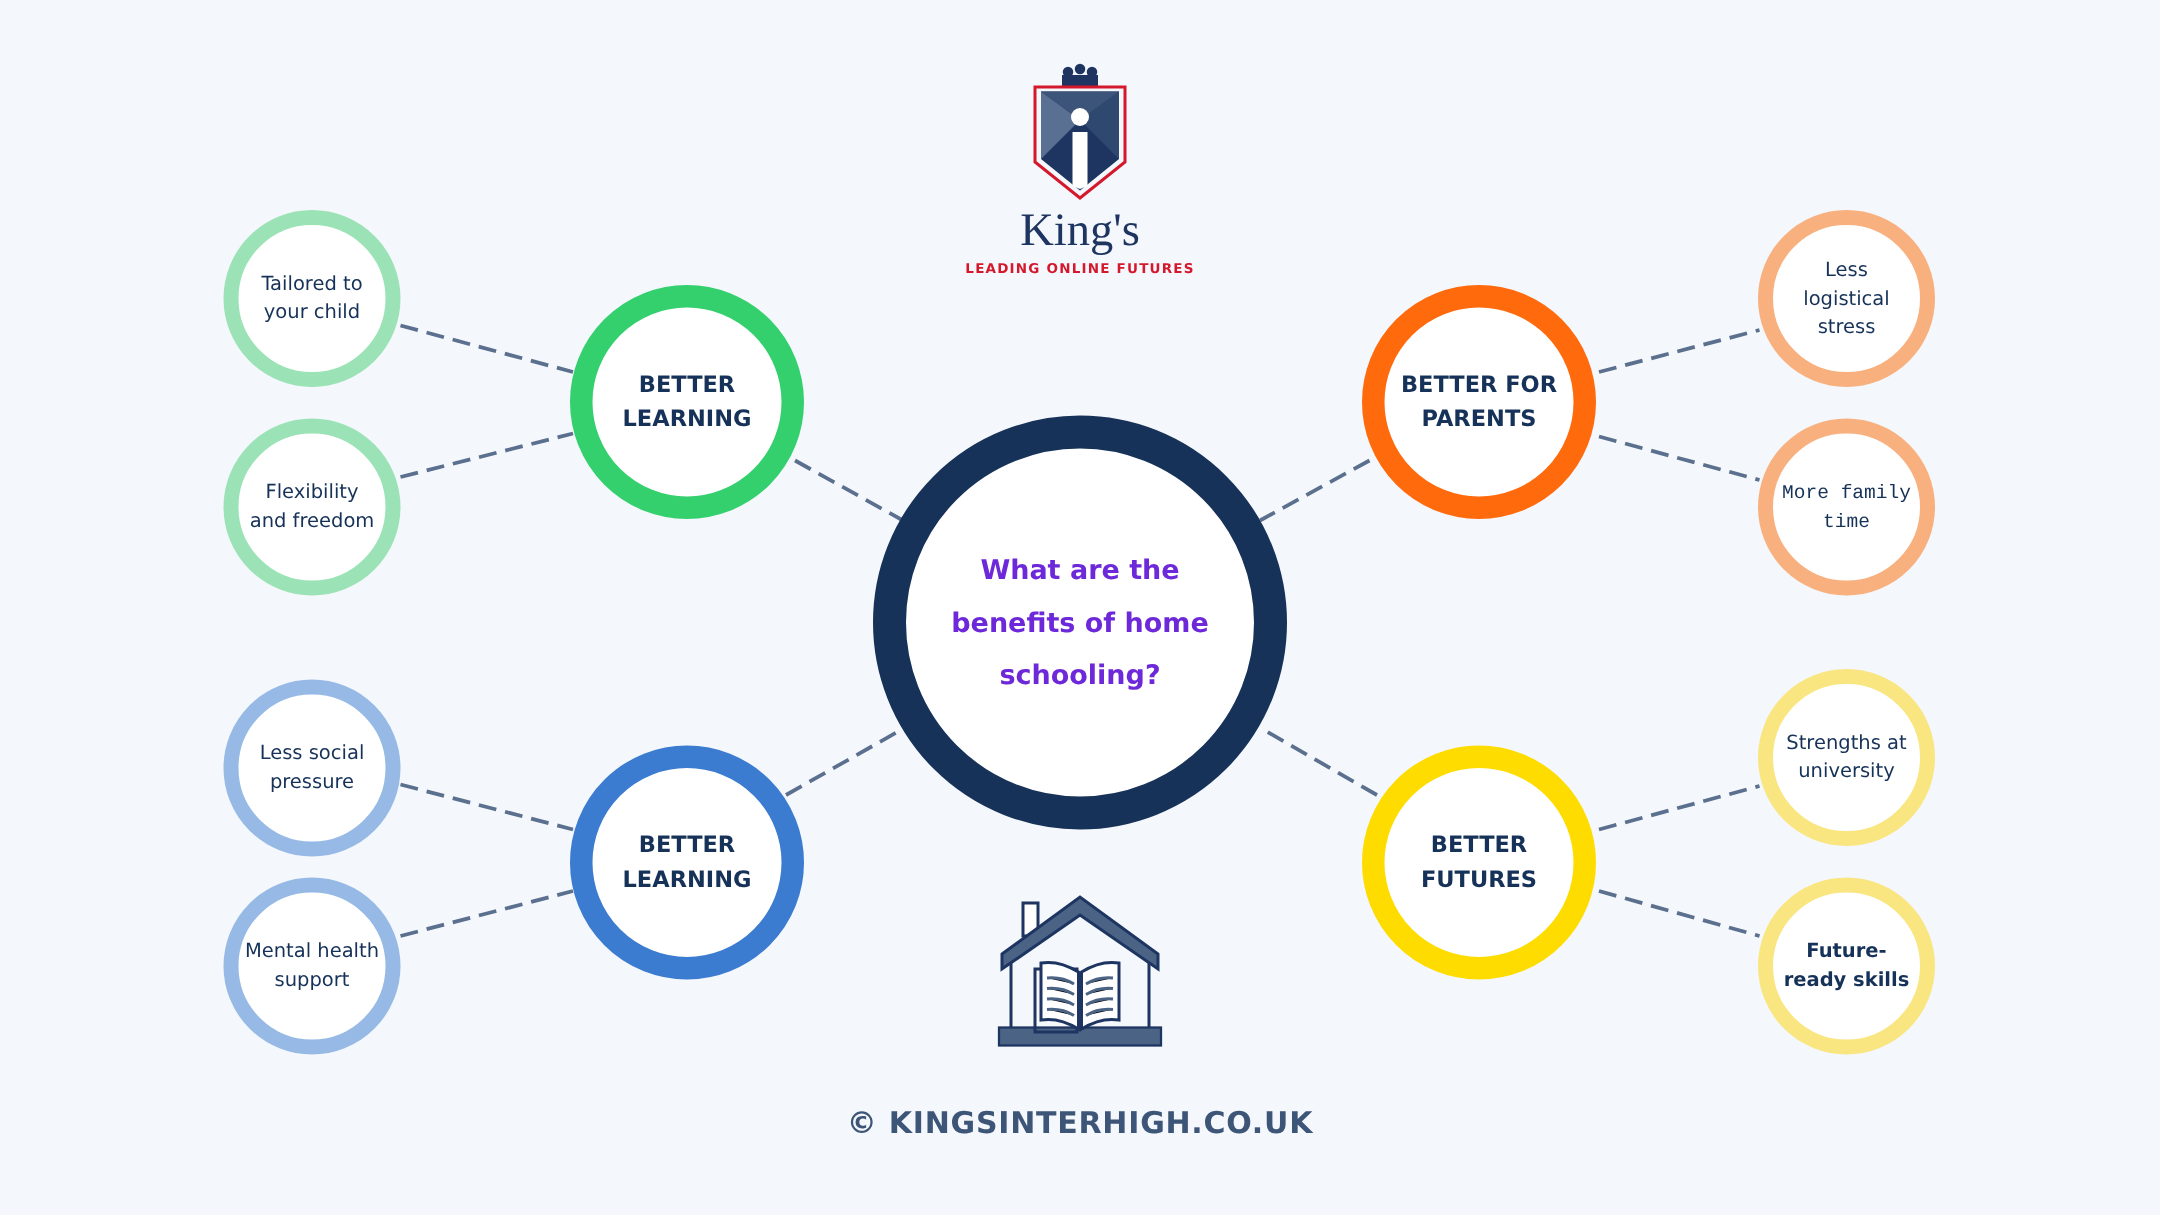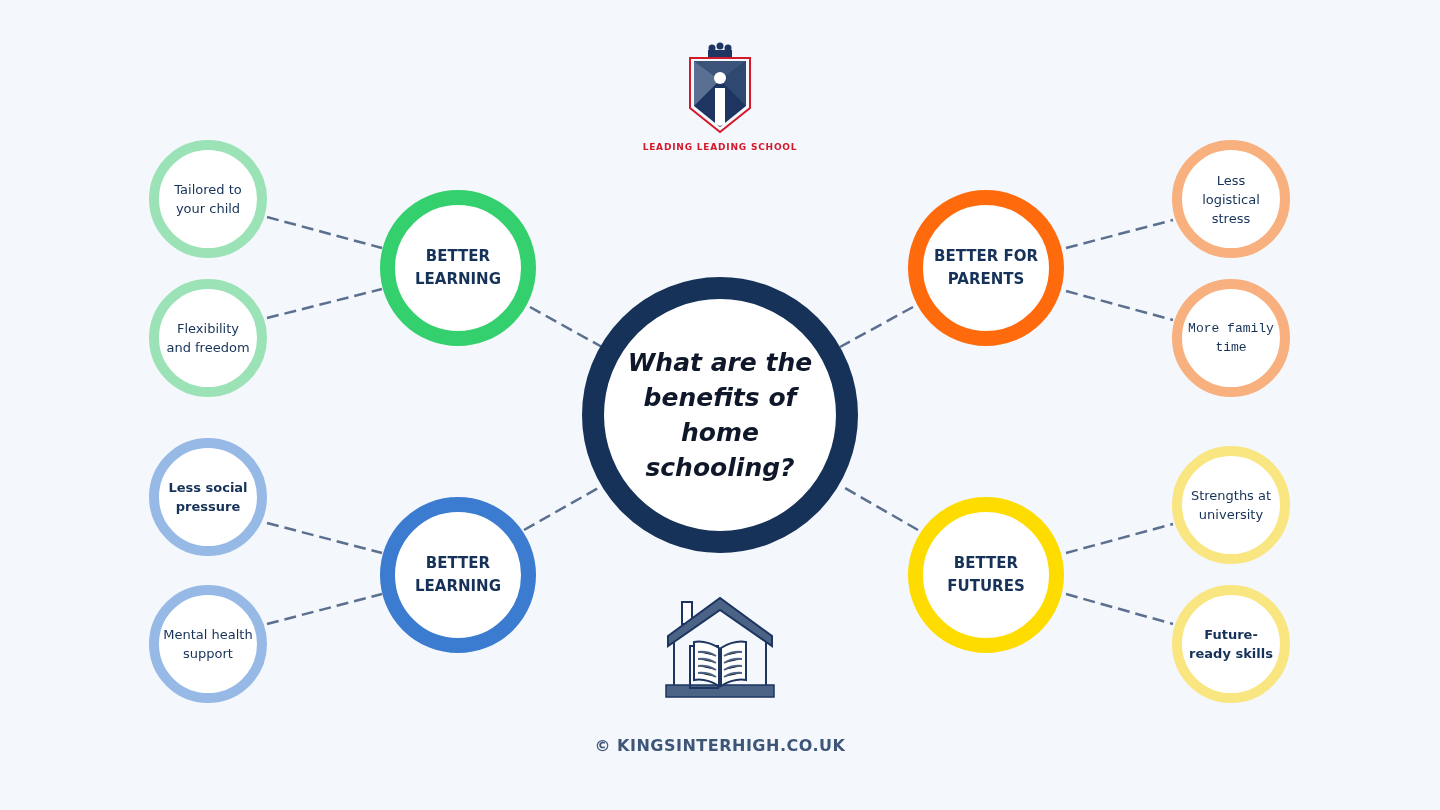--- a/index.html
+++ b/index.html
@@ -2,32 +2,32 @@
 <html><head>
 <meta charset="utf-8">
 <style>
   html, body { margin:0; padding:0; }
   body { width:1440px; height:810px; background:#f4f7fb; position:relative; overflow:hidden;
          font-family:"DejaVu Sans", sans-serif; color:#13305a; }
   .lines { position:absolute; left:0; top:0; width:1440px; height:810px; }
   .circle { position:absolute; border-radius:50%; background:#ffffff; box-sizing:border-box;
             display:flex; align-items:center; justify-content:center; text-align:center; }
   .center { width:276px; height:276px; left:582px; top:277px; border:22px solid #163258; }
-  .center-text { font-family:"DejaVu Sans", sans-serif; font-weight:bold; font-style:italic;
-                 font-size:25px; line-height:35px; color:#0f172a; width:190px; }
+  .center-text { font-family:"DejaVu Sans", sans-serif; font-weight:bold; 
+                 font-size:18px; line-height:35px; color:#6d28d9; width:190px; }
   .cat { width:156px; height:156px; border:15px solid;align-items:center; }
   .cat-text { font-weight:bold; font-size:15px; line-height:23px; color:#163258; width:120px; }
   .sub { width:118px; height:118px; border:10px solid; }
   .sub-text { font-size:13px; line-height:19px; color:#163258; width:90px; }
   .logo { position:absolute; left:640px; top:40px; width:160px; height:200px; text-align:center; }
   .logo-name { font-family:"Liberation Serif", serif; font-size:31px; line-height:33px; color:#1d3560; }
   .logo-tag { font-family:"DejaVu Sans", sans-serif; font-weight:bold; font-size:9px; letter-spacing:0.8px; color:#d4192d; margin-top:6px; }
   .house { position:absolute; left:662px; top:596px; width:116px; height:108px; }
   .footer { position:absolute; left:0; width:1440px; top:736px; text-align:center;
-            font-weight:bold; font-size:16px; letter-spacing:0.5px; color:#3d5678; }
+            font-weight:bold; font-size:20px; letter-spacing:0.5px; color:#3d5678; }
 </style>
 </head>
 <body>
 
 <svg class="lines" viewBox="0 0 1440 810">
   <g stroke="#5b6f8e" stroke-width="2.5" stroke-dasharray="12 6" fill="none">
 
     <line x1="530" y1="307" x2="602" y2="347"></line>
     <line x1="913" y1="307" x2="840" y2="347"></line>
     <line x1="524" y1="530" x2="600" y2="487"></line>
@@ -57,21 +57,22 @@
 
     <path d="M6 18 H66 V68 L36 92 L6 68 Z" fill="none" stroke="#d4192d" stroke-width="2"></path>
     <path d="M10 21 H62 V66 L36 87 L10 66 Z" fill="#1d3560"></path>
     <path d="M10 21 L36 40 L10 66 Z" fill="#5a7092"></path>
     <path d="M62 21 L36 40 L62 66 Z" fill="#2f4870"></path>
     <path d="M10 21 H62 L36 40 Z" fill="#3c5479"></path>
 
     <circle cx="36" cy="38" r="6" fill="#ffffff"></circle>
     <path d="M31 48 H41 V84 L36 86 L31 84 Z" fill="#ffffff"></path>
   </svg>
-  <div class="logo-tag">LEADING LEADING SCHOOL</div>
+  <div class="logo-name">King's</div>
+  <div class="logo-tag">LEADING ONLINE FUTURES</div>
 </div>
 
 <div class="circle center">
   <div class="center-text">What are the benefits of home schooling?</div>
 </div>
 
 <div class="circle cat" style="left:380px;top:190px;border-color:#34d06e;">
   <div class="cat-text">
     <div>BETTER</div>
     <div>LEARNING</div>
@@ -101,21 +102,21 @@
 </div>
 <div class="circle sub" style="left:149px;top:279px;border-color:#9be3b6;">
   <div class="sub-text">Flexibility and freedom</div>
 </div>
 <div class="circle sub" style="left:1172px;top:140px;border-color:#f8b07e;">
   <div class="sub-text">Less logistical stress</div>
 </div>
 <div class="circle sub" style="left:1172px;top:279px;border-color:#f8b07e;font-family:Liberation Mono, monospace;">
   <div class="sub-text">More family time</div>
 </div>
-<div class="circle sub" style="left:149px;top:438px;border-color:#97b9e6;font-weight:bold;">
+<div class="circle sub" style="left:149px;top:453px;border-color:#97b9e6;">
   <div class="sub-text">Less social pressure</div>
 </div>
 <div class="circle sub" style="left:149px;top:585px;border-color:#97b9e6;">
   <div class="sub-text">Mental health support</div>
 </div>
 <div class="circle sub" style="left:1172px;top:446px;border-color:#f9e680;">
   <div class="sub-text">Strengths at university</div>
 </div>
 <div class="circle sub" style="left:1172px;top:585px;border-color:#f9e680;font-weight:bold;">
   <div class="sub-text">Future-ready skills</div>

